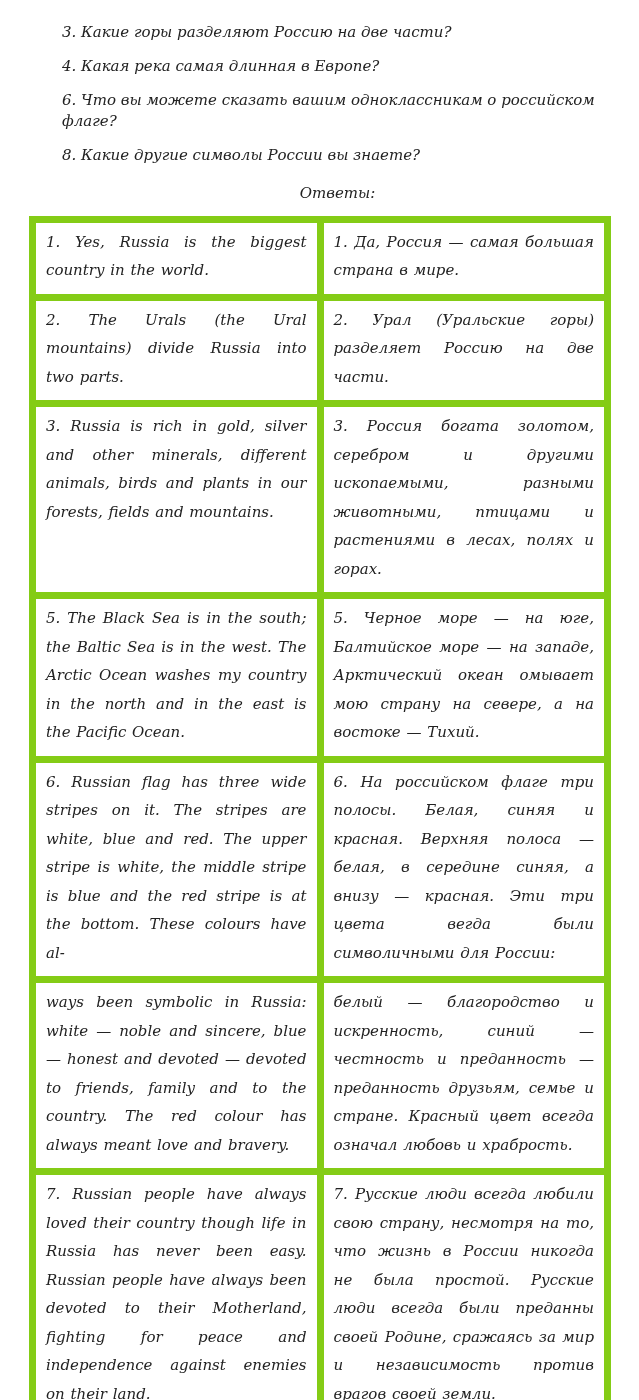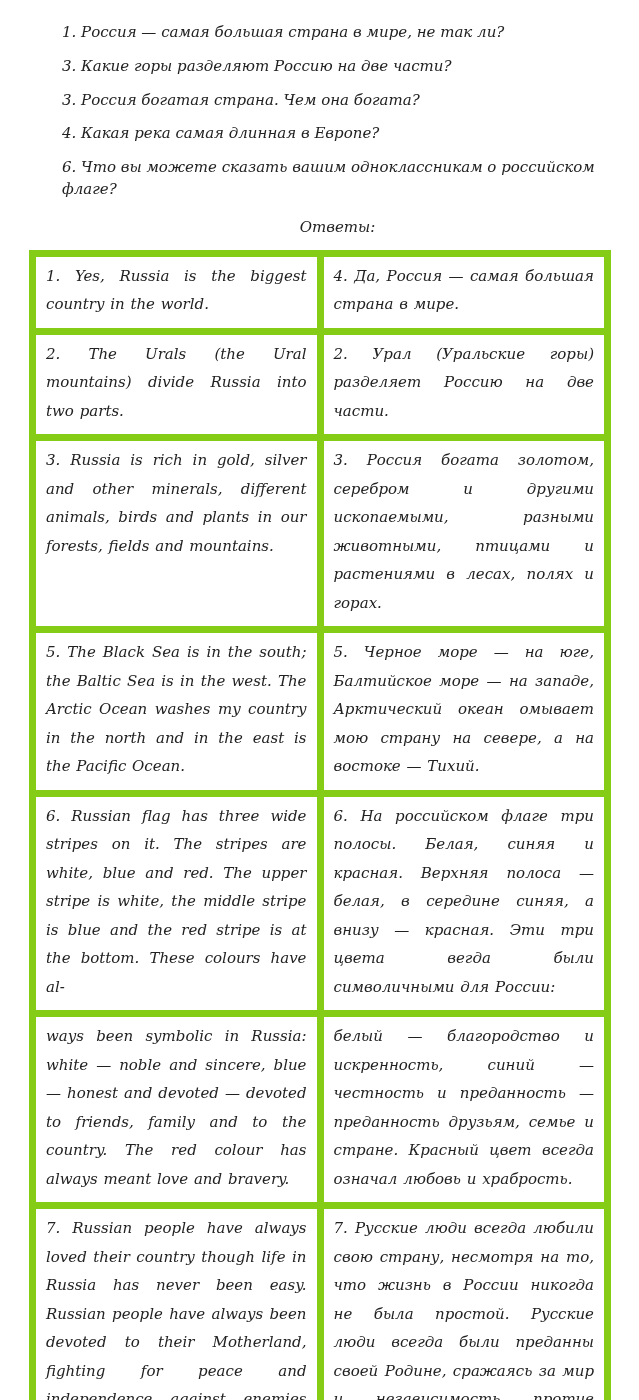--- a/index.html
+++ b/index.html
@@ -56,34 +56,33 @@
     overflow-wrap: break-word;
   }
 </style>
 </head>
 <body>
 
 <div class="page">
 
 
   <div class="questions">
-    <div class="question">1. Россия — самая большая страна в мире, не так ли?</div>
     <div class="question">3. Какие горы разделяют Россию на две части?</div>
-    <div class="question">3. Россия богатая страна. Чем она богата?</div>
     <div class="question">4. Какая река самая длинная в Европе?</div>
     <div class="question">6. Что вы можете сказать вашим одноклассникам о российском флаге?</div>
+    <div class="question">8. Какие другие символы России вы знаете?</div>
   </div>
 
   <div class="answers-label">Ответы:</div>
 
   <table class="answers-table">
     <tbody>
       <tr>
         <td>1. Yes, Russia is the biggest country in the world.</td>
-        <td>4. Да, Россия — самая большая страна в мире.</td>
+        <td>1. Да, Россия — самая большая страна в мире.</td>
       </tr>
       <tr>
         <td>2. The Urals (the Ural mountains) divide Russia into two parts.</td>
         <td>2. Урал (Уральские горы) разделяет Россию на две части.</td>
       </tr>
       <tr>
         <td>3. Russia is rich in gold, silver and other minerals, different animals, birds and plants in our forests, fields and mountains.</td>
         <td>3. Россия богата золотом, серебром и другими ископаемыми, разными животными, птицами и растениями в лесах, полях и горах.</td>
       </tr>
       <tr>

